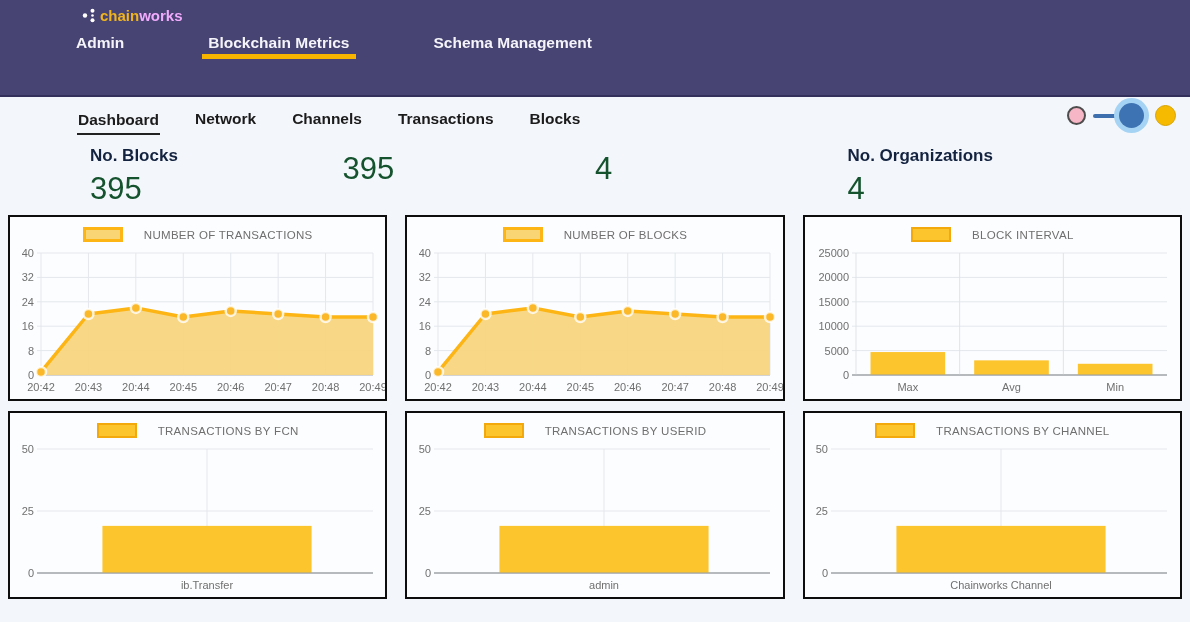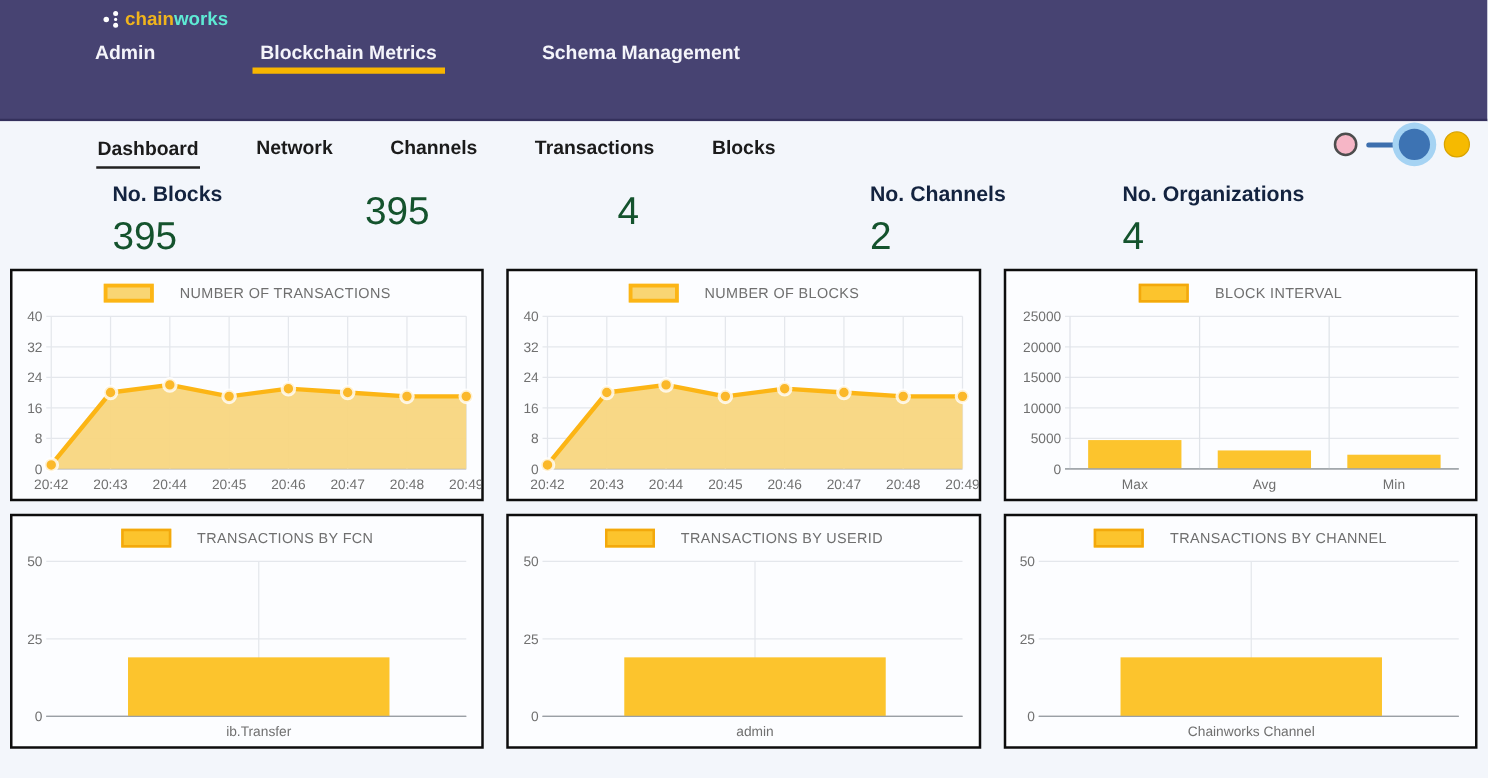--- a/index.html
+++ b/index.html
@@ -6,30 +6,30 @@
   html,body { width:1190px; height:622px; overflow:hidden;
     font-family:"Liberation Sans", sans-serif; background:#f3f6fb; }
 
   
   .header { background:#474372; height:97px; border-bottom:2px solid #34305c; }
   .logo-block { padding:8px 0 0 68px; }
   .brand-name { color:#f2b31b; font-size:27px; font-weight:bold; letter-spacing:.5px; line-height:30px; }
   .brand-sub { display:flex; align-items:center; margin:-1px 0 0 14px; font-size:15px; font-weight:bold; }
   .brand-sub svg { margin-right:3px; }
   .sub-chain { color:#f0b41c; }
-  .sub-works { color:#5eead4; }
+  .sub-works { color:#f0abfc; }
   .top-nav { display:flex; align-items:stretch; height:33px; margin-top:2px; padding-left:52px; gap:36px; }
   .top-tab { position:relative; display:flex; align-items:center; padding:0 24px;
     color:#f4f4fa; font-size:15.5px; font-weight:bold; cursor:pointer; }
   .top-tab.active::after { content:""; position:absolute; left:18px; right:18px; bottom:0;
     height:5px; background:#f7b500; }
 
   
   .subnav { position:relative; height:43px; display:flex; align-items:center;
-    padding-left:77px; gap:44px; background:#f3f6fb; }
+    padding-left:77px; gap:34px; background:#f3f6fb; }
   .sub-item { color:#1b1b1b; font-size:15.5px; font-weight:bold; cursor:pointer; padding:2px 1px; }
   .sub-item.active { border-bottom:2.5px solid #222; padding-bottom:4px; margin-bottom:-6px; }
   .node-widget { position:absolute; right:14px; top:6px; display:flex; align-items:center; }
   .n-pink { width:19px; height:19px; border-radius:50%; border:2px solid #4d4d4d; }
   .n-edge { width:24px; height:4px; border-radius:2px; margin:0 0 0 7px; }
   .n-blue { width:25px; height:25px; border-radius:50%; margin-left:2px; }
   .n-gold { width:21px; height:21px; border-radius:50%; margin-left:11px; border:1px solid #d9a400; }
 
   
   .stats { display:flex; width:1010px; margin:6px auto 0; }
@@ -96,24 +96,20 @@
 <div class="stats">
   <div class="stat">
     <div class="stat-label">No. Blocks</div>
     <div class="stat-value">395</div>
   </div>
   <div class="stat">
     <div class="stat-value">395</div>
   </div>
   <div class="stat">
     <div class="stat-value">4</div>
-  </div>
-  <div class="stat">
-    <div class="stat-label">No. Channels</div>
-    <div class="stat-value">2</div>
   </div>
   <div class="stat">
     <div class="stat-label">No. Organizations</div>
     <div class="stat-value">4</div>
   </div>
 </div>
 
 <div class="grid">
   <div class="card">
     <div class="legend">

